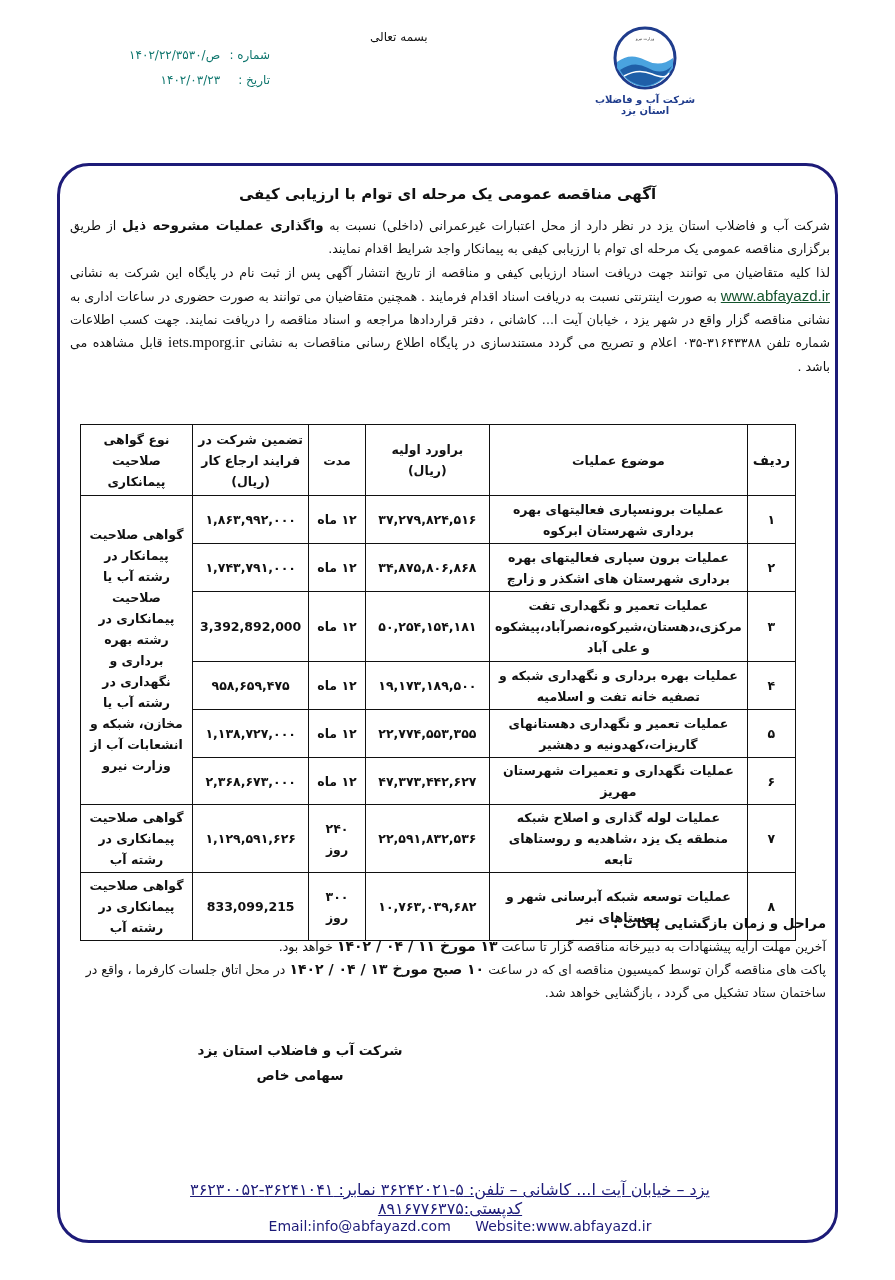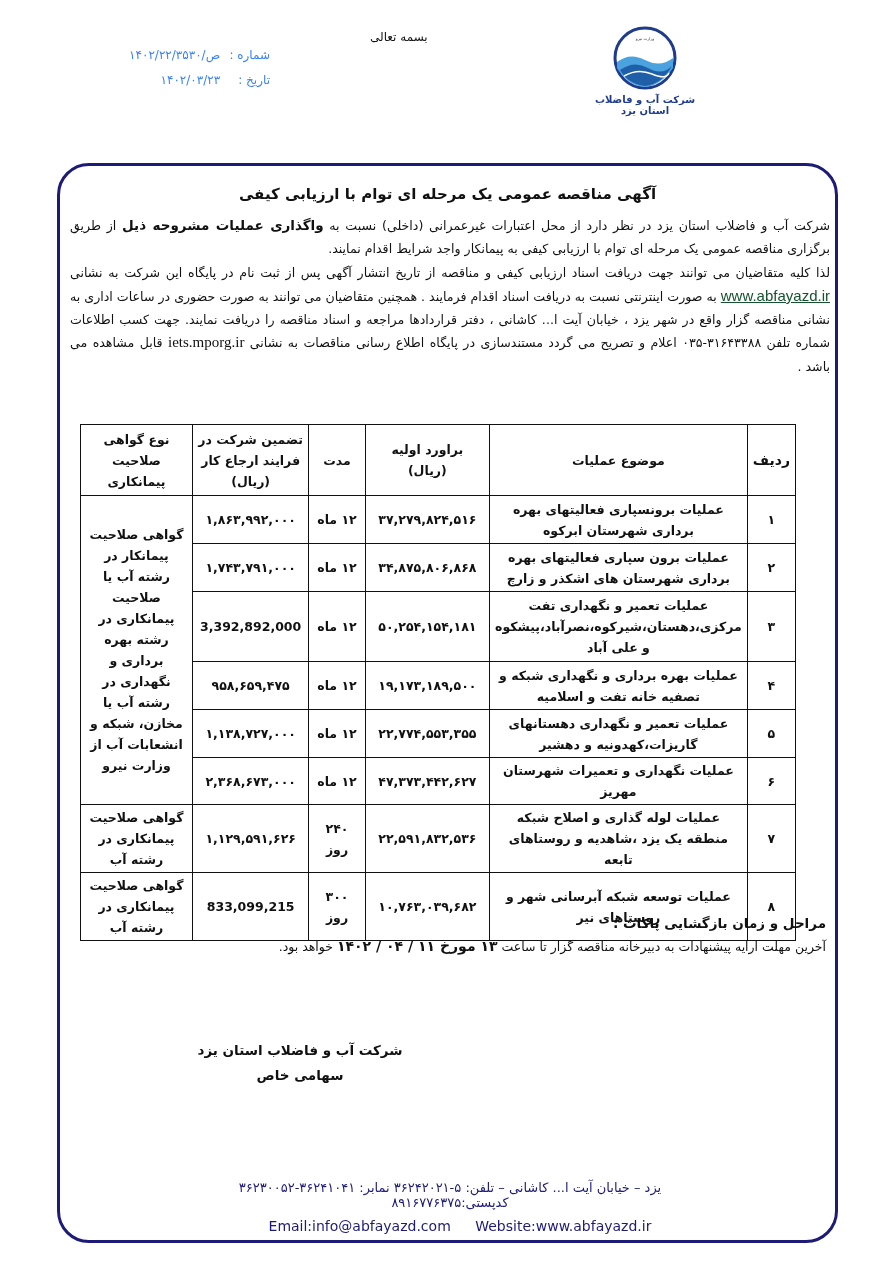--- a/index.html
+++ b/index.html
@@ -1,21 +1,21 @@
 <!DOCTYPE html>
 <html><head>
 <meta charset="utf-8">
 <style>
   html, body { margin:0; padding:0; background:#ffffff; }
   body { width:895px; height:1280px; position:relative; overflow:hidden;
          font-family:"DejaVu Sans","Liberation Sans",sans-serif; color:#111; }
   .abs { position:absolute; }
   
   .bismillah { left:370px; top:30px; font-size:12px; direction:rtl; }
-  .meta { left:110px; width:160px; font-size:12px; direction:rtl; color:#3b82f6; }
+  .meta { left:110px; width:160px; font-size:12px; direction:rtl; color:#0f766e; }
   .meta .lbl { display:inline-block; width:46px; text-align:right; }
   .meta .val { display:inline-block; direction:ltr; unicode-bidi:isolate; }
   .meta1 { top:48px; }
   .meta2 { top:73px; }
   
   .logo { left:590px; top:18px; width:110px; height:90px; }
   .logo-title { position:absolute; left:0; right:0; top:76px; text-align:center;
                 font-size:10px; font-weight:bold; color:#1f3c8c; direction:rtl; }
   
   .frame { left:57px; top:163px; width:781px; height:1080px; border:3px solid #1d1b78;
@@ -44,21 +44,21 @@
   .c-guar { width:110px; }
   .c-cert { width:148px;margin-top:25px; }
   
   .stages { left:70px; width:756px; top:912px; direction:rtl; font-size:12.5px; line-height:23px; }
   .stages .h { font-weight:bold; font-size:13.5px; }
   .stages b { font-size:14px;margin-top:31px; }
   
   .sign { left:195px; width:210px; top:1038px; text-align:center; direction:rtl;
           font-size:13.5px; font-weight:bold; line-height:25px; }
   
-  .addr { left:180px; width:540px; top:1180px; direction:rtl; text-align:center; font-size:13px; color:#1d1b78; }
+  .addr { left:180px; width:540px; top:1180px; direction:rtl; text-align:center; font-size:16px; color:#1d1b78;text-decoration:underline; }
   .contact { left:180px; width:560px; top:1218px; text-align:center; font-size:14px; color:#1d1b78;
              font-family:"DejaVu Sans",sans-serif; }
   .contact span { margin:7px 10px; }
 </style>
 </head>
 <body>
 
 <div class="abs bismillah">بسمه تعالی</div>
 
 <div class="abs meta meta1">
@@ -172,20 +172,25 @@
   </tbody>
 </table>
 
 <div class="abs stages">
   <div class="h">مراحل و زمان بازگشایی پاکات :</div>
   <div>
     <span>آخرین مهلت ارایه پیشنهادات به دبیرخانه مناقصه گزار تا ساعت</span>
     <b>۱۳ مورخ ۱۱ / ۰۴ / ۱۴۰۲</b>
     <span>خواهد بود.</span>
   </div>
+  <div>
+    <span>پاکت های مناقصه گران توسط کمیسیون مناقصه ای که در ساعت</span>
+    <b>۱۰ صبح مورخ ۱۳ / ۰۴ / ۱۴۰۲</b>
+    <span>در محل اتاق جلسات کارفرما ، واقع  در  ساختمان ستاد تشکیل می گردد ، بازگشایی خواهد شد.</span>
+  </div>
 </div>
 
 <div class="abs sign">
   <div>شرکت آب و فاضلاب استان یزد</div>
   <div>سهامی خاص</div>
 </div>
 
 <div class="abs addr">یزد – خیابان آیت ا... کاشانی – تلفن: ۵-۳۶۲۴۲۰۲۱ نمابر: ۳۶۲۴۱۰۴۱-۳۶۲۳۰۰۵۲    کدپستی:۸۹۱۶۷۷۶۳۷۵</div>
 <div class="abs contact">
   <span>Email:info@abfayazd.com</span>

